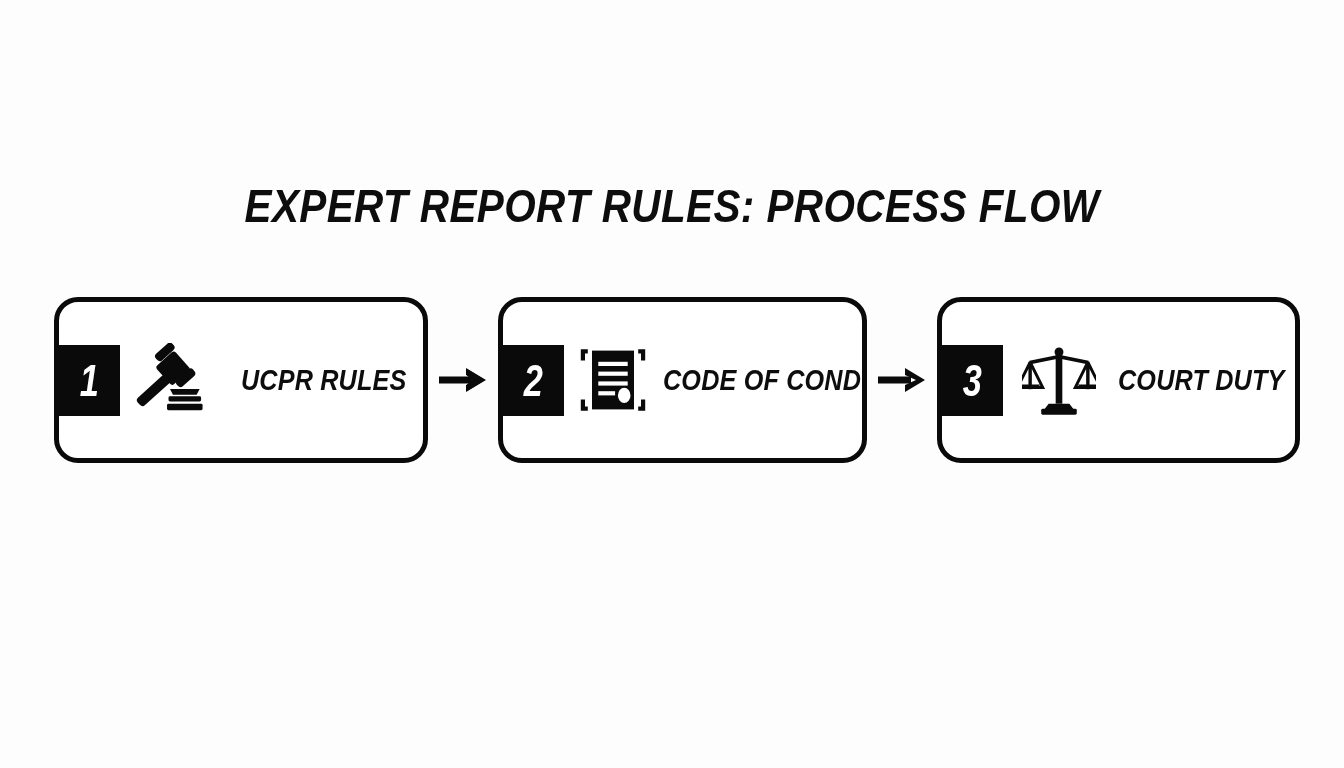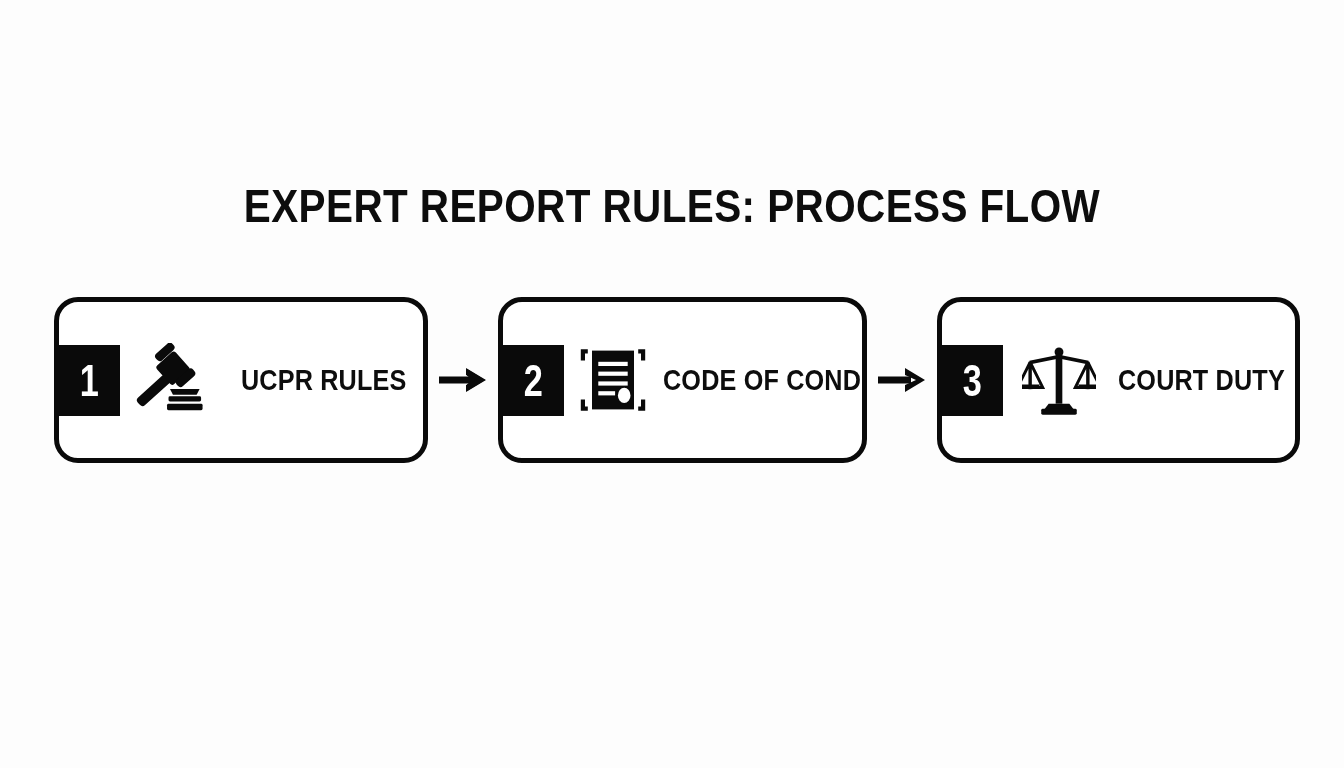--- a/index.html
+++ b/index.html
@@ -14,20 +14,21 @@
     font-family: "Liberation Sans", sans-serif;
     overflow: hidden;
     position: relative;
   }
 
   #canvas {
     position: absolute;
     inset: 0;
     width: 1344px;
     height: 759px;
+    font-style: italic;
   }
 
   
   .title {
     position: absolute;
     left: 0;
     top: 178px;
     width: 1344px;
     text-align: center;
     color: #0d0d0d;

